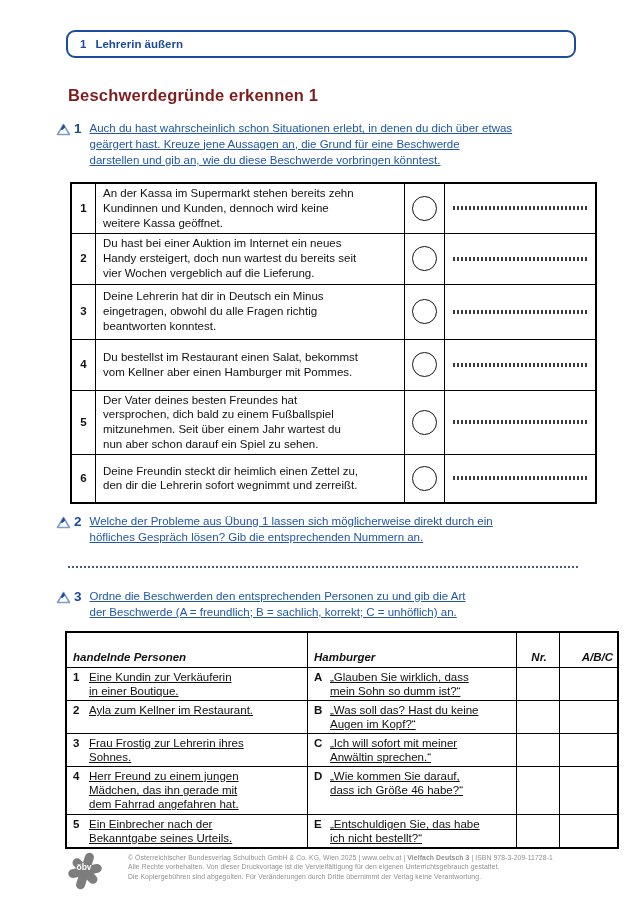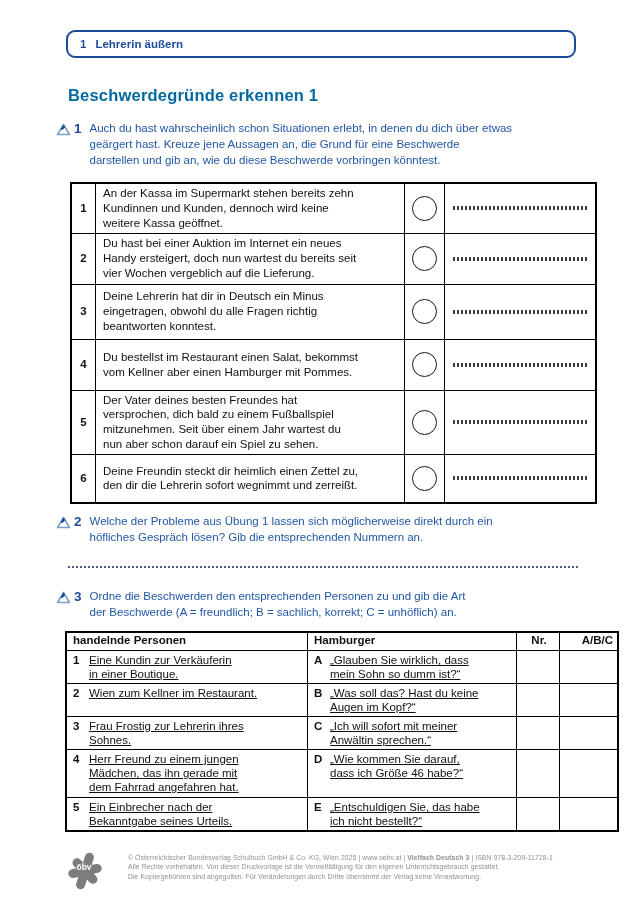--- a/index.html
+++ b/index.html
@@ -6,28 +6,28 @@
   .page{position:relative;width:640px;height:905px;background:#ffffff;
         font-family:"Liberation Sans", sans-serif;color:#111;overflow:hidden;margin:0 auto;}
 
   
   .header-box{position:absolute;left:66px;top:30px;width:494px;height:24px;
         border:2px solid #1b4b99;border-radius:9px;display:flex;align-items:center;
         padding-left:12px;color:#1b4b99;font-weight:bold;font-size:11.5px;}
   .header-box .num{margin-right:9px;}
 
   .page-title{position:absolute;left:68px;top:86px;font-size:16.5px;font-weight:bold;
-        letter-spacing:.2px;color:#0369a1;}
+        letter-spacing:.2px;color:#7f1d1d;}
 
   
   .exercise{position:absolute;display:flex;align-items:flex-start;}
   .exercise .marker{flex:0 0 auto;margin-top:2px;margin-right:3px;}
   .exercise .exnum{flex:0 0 auto;color:#1b4b99;font-weight:bold;font-size:13.5px;
         margin-right:8px;line-height:15px;}
-  .exercise .extext{color:#2257a5;font-size:11.5px;line-height:15.8px;}
+  .exercise .extext{color:#2257a5;font-size:11.5px;line-height:15.8px;text-decoration:underline;}
 
   
   table{border-collapse:collapse;table-layout:fixed;}
   .t1{position:absolute;left:70px;top:182px;width:508px;border:2px solid #000;}
   .t1 td{border:1px solid #000;font-size:11.5px;line-height:14.8px;vertical-align:middle;
          padding:2px 0;margin-top:40px;}
   .t1 .c-num{width:23px;text-align:center;font-weight:bold;}
   .t1 .c-text{width:296px;padding:2px 5px 2px 7px;}
   .t1 .c-circle{width:39px;}
   .t1 .c-dots{width:150px;padding:0;}
@@ -38,21 +38,21 @@
   .dotline{height:0;border-bottom:2px dotted #3c3c3c;}
 
   
   .answer-line-ex2{position:absolute;left:68px;top:566px;width:510px;height:0;
           border-bottom:2px dotted #4b5a86;}
 
   
   .t2{position:absolute;left:65px;top:631px;width:507px;border:2px solid #000;}
   .t2 td,.t2 th{border:1px solid #000;font-size:11.5px;line-height:14px;vertical-align:top;
           padding:2px 4px 2px 6px;text-align:left;}
-  .t2 th{font-weight:bold;padding-top:0;padding-bottom:3px;}
+  .t2 th{font-weight:bold;padding-top:17px;padding-bottom:3px;font-style:italic;}
   .t2 .c-person{width:230px;}
   .t2 .c-quote{width:198px;}
   .t2 .c-nr{width:32px;text-align:center;margin-top:10px;}
   .t2 .c-abc{width:47px;text-align:center;}
   .paircell{display:flex;}
   .paircell .tag{flex:0 0 16px;font-weight:bold;}
   .paircell .body{flex:1 1 auto;text-decoration:underline;}
 
   
   .footer-logo{position:absolute;left:63px;top:847px;}
@@ -207,21 +207,21 @@
               <div class="body">„Glauben Sie wirklich, dass<br>mein Sohn so dumm ist?“</div>
             </div>
           </td>
         <td class="c-nr"></td>
         <td class="c-abc"></td>
       </tr>
       <tr style="height:30px;">
         <td class="c-person">
             <div class="paircell">
               <span class="tag">2</span>
-              <div class="body">Wien zum Kellner im Restaurant.</div>
+              <div class="body">Ayla zum Kellner im Restaurant.</div>
             </div>
           </td>
         <td class="c-quote">
             <div class="paircell">
               <span class="tag">B</span>
               <div class="body">„Was soll das? Hast du keine<br>Augen im Kopf?“</div>
             </div>
           </td>
         <td class="c-nr"></td>
         <td class="c-abc"></td>

